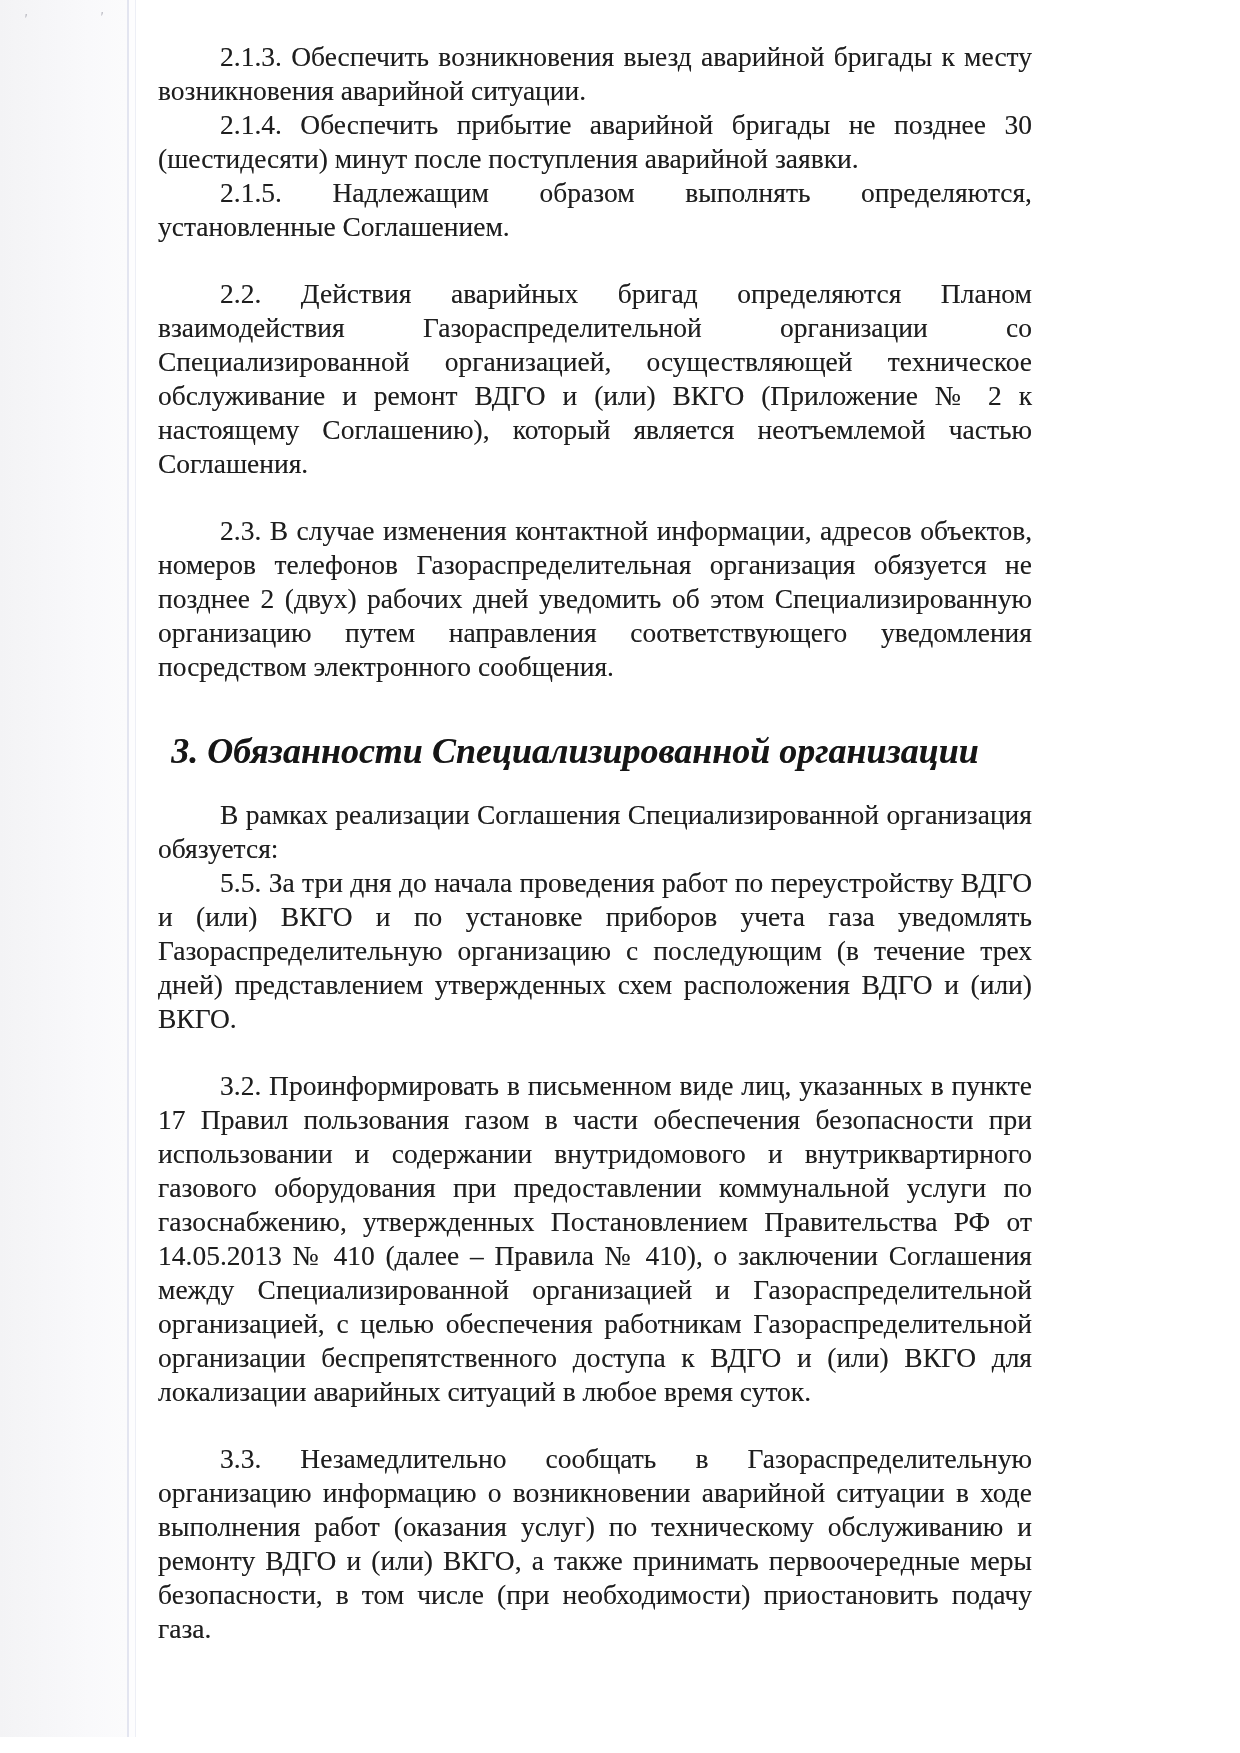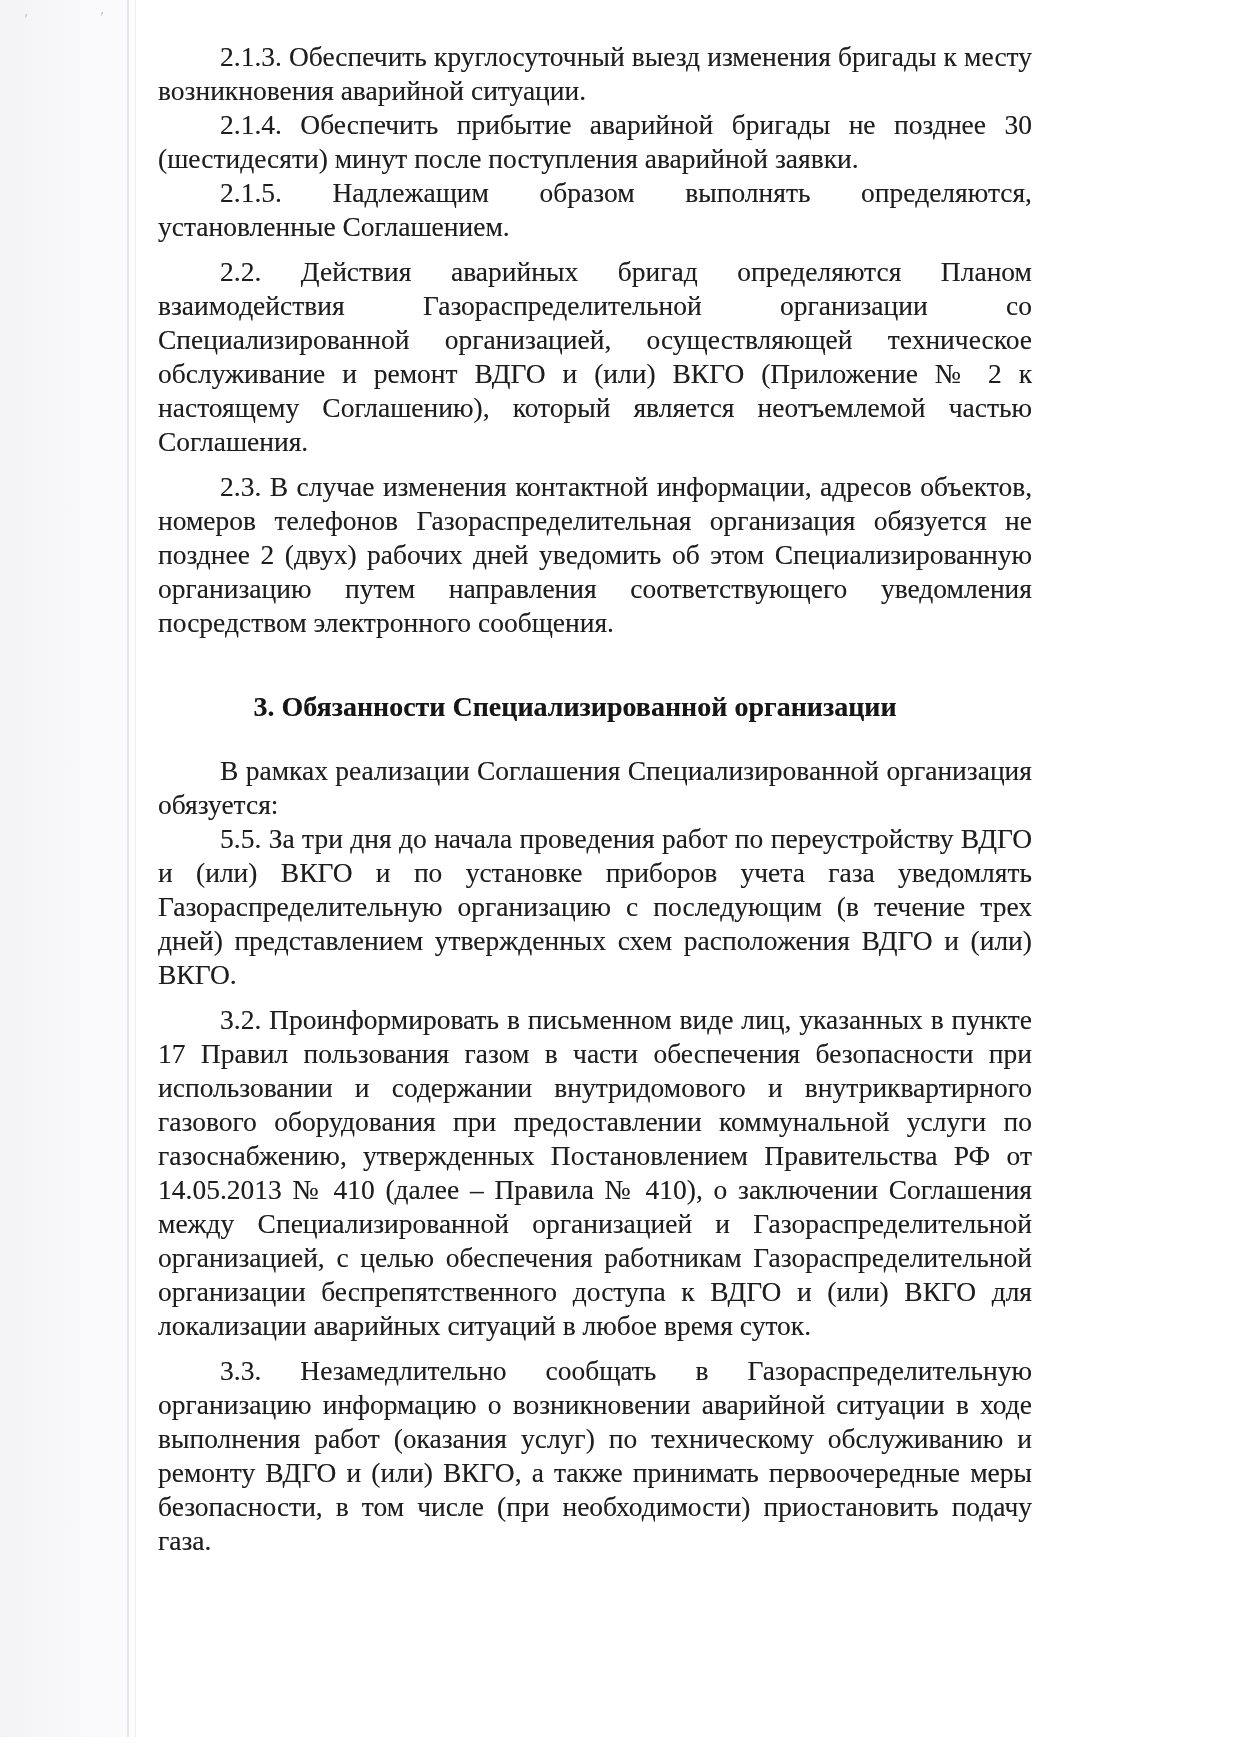--- a/index.html
+++ b/index.html
@@ -51,44 +51,45 @@
     font-size: 27.5px;
     line-height: 34px;
     color: #1e1e1e;
     text-align: justify;
     text-shadow: 0 0 0.5px rgba(30,30,30,0.45);
   }
   .para {
     margin: 0;
     text-indent: 62px;
   }
-  .para.gap { margin-top: 11px; font-family: Liberation Serif, serif; }
+  .para.gap { margin-top: 33px; font-family: Liberation Serif, serif; }
   .heading {
     margin: 50px 40px 30px 0;
     text-align: center;
-    font-size: 28px;
+    font-size: 36px;
     font-weight: bold;
     text-indent: 0;
     color: #161616;
+    font-style: italic;
   }
 </style>
 </head>
 <body>
 
 <div class="page">
 
   <div class="scan-margin">
     <span class="speck s1">'</span>
     <span class="speck s2">'</span>
   </div>
 
   <div class="scan-line"></div>
 
   <div class="content">
-    <p class="para">2.1.3. Обеспечить круглосуточный выезд изменения бригады к месту возникновения аварийной ситуации.</p>
+    <p class="para">2.1.3. Обеспечить возникновения выезд аварийной бригады к месту возникновения аварийной ситуации.</p>
     <p class="para">2.1.4. Обеспечить прибытие аварийной бригады не позднее 30 (шестидесяти) минут после поступления аварийной заявки.</p>
     <p class="para">2.1.5. Надлежащим образом выполнять определяются, установленные Соглашением.</p>
     <p class="para gap">2.2. Действия аварийных бригад определяются Планом взаимодействия Газораспределительной организации со Специализированной организацией, осуществляющей техническое обслуживание и ремонт ВДГО и (или) ВКГО (Приложение № 2 к настоящему Соглашению), который является неотъемлемой частью Соглашения.</p>
     <p class="para gap">2.3. В случае изменения контактной информации, адресов объектов, номеров телефонов Газораспределительная организация обязуется не позднее 2 (двух) рабочих дней уведомить об этом Специализированную организацию путем направления соответствующего уведомления посредством электронного сообщения.</p>
 
     <h2 class="heading">3. Обязанности Специализированной организации</h2>
 
     <p class="para">В рамках реализации Соглашения Специализированной организация обязуется:</p>
     <p class="para">5.5. За три дня до начала проведения работ по переустройству ВДГО и (или) ВКГО и по установке приборов учета газа уведомлять Газораспределительную организацию с последующим (в течение трех дней) представлением утвержденных схем расположения ВДГО и (или) ВКГО.</p>
     <p class="para gap">3.2. Проинформировать в письменном виде лиц, указанных в пункте 17 Правил пользования газом в части обеспечения безопасности при использовании и содержании внутридомового и внутриквартирного газового оборудования при предоставлении коммунальной услуги по газоснабжению, утвержденных Постановлением Правительства РФ от 14.05.2013 № 410 (далее – Правила № 410), о заключении Соглашения между Специализированной организацией и Газораспределительной организацией, с целью обеспечения работникам Газораспределительной организации беспрепятственного доступа к ВДГО и (или) ВКГО для локализации аварийных ситуаций в любое время суток.</p>

